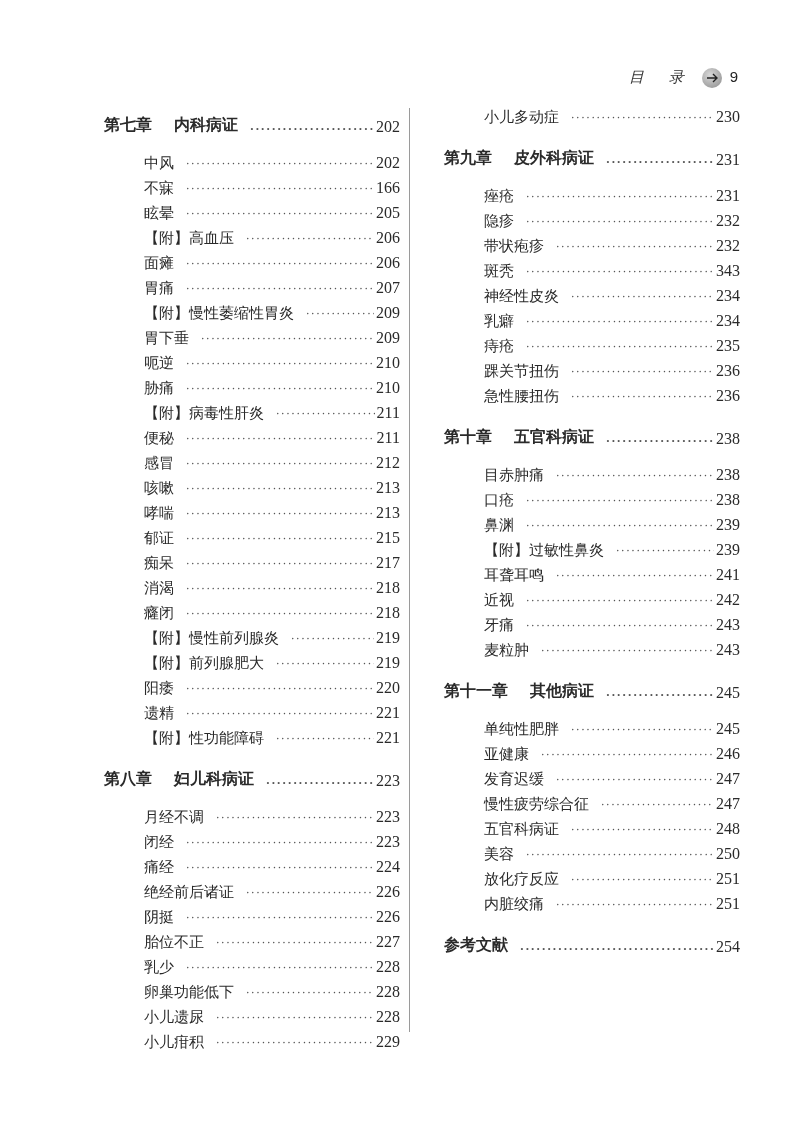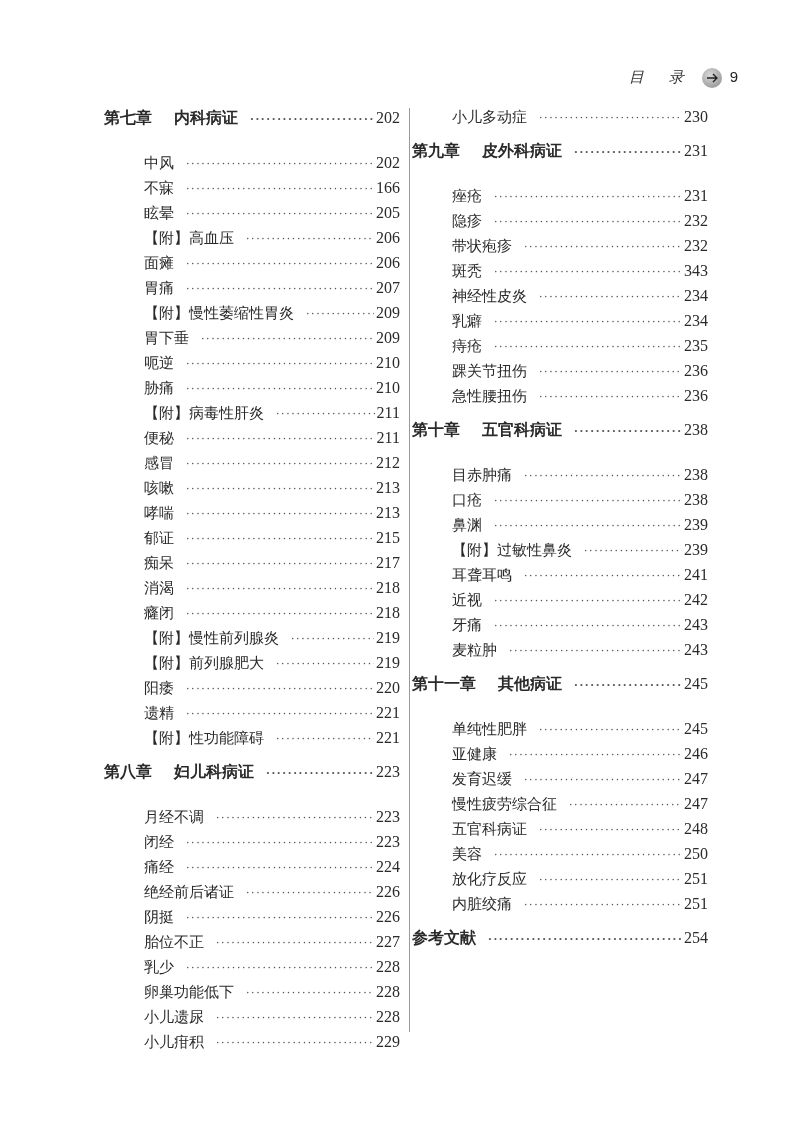--- a/index.html
+++ b/index.html
@@ -8,26 +8,26 @@
   .header { position:absolute; top:68px; right:62px; height:24px; display:flex; align-items:flex-start; gap:8px; }
   .header .title { font-style:italic; font-size:15px; letter-spacing:10px; color:#333; font-family:"DejaVu Serif", serif; }
   .header .arrow { width:20px; height:20px; border-radius:50%;
          background:radial-gradient(circle at 40% 35%, #d8d8d8, #8a8a8a);
          display:flex; align-items:center; justify-content:center; }
   .header .arrow svg { width:14px; height:14px; }
   .header .pagenum { font-family:"Liberation Sans", sans-serif; font-size:15px; color:#222; }
 
   .col { position:absolute; top:108px; width:296px; }
   .col.left { left:104px; }
-  .col.right { left:412px; }
+  .col.right { left:444px; }
   .divider { position:absolute; left:409px; top:108px; width:1px; height:924px; background:#9a9a9a; }
 
   .row { display:flex; align-items:baseline; height:25px; font-size:15px; }
   .row.chapter { font-family:"DejaVu Sans", "Liberation Sans", sans-serif; font-weight:bold; font-size:16px;
-                 height:28px; margin-top:8px; }
+                 height:28px; margin-top:8px;align-items:flex-end; }
   .row.chapter:first-child { margin-top:0; }
   .row.chapter + .row { margin-top:18px; }
   .row.entry { padding-left:40px; }
   .row .label { white-space:nowrap; }
   .row .label .gap { display:inline-block; width:22px; }
   .row .dots { flex:1; margin:0 2px 0 12px; overflow:hidden; white-space:nowrap;
                color:#555; letter-spacing:1.6px; font-size:11px; font-family:"DejaVu Serif", serif; }
   .row .page { font-family:"Liberation Serif", serif; font-size:16px; font-weight:normal; white-space:nowrap; }
 </style>
 </head>

